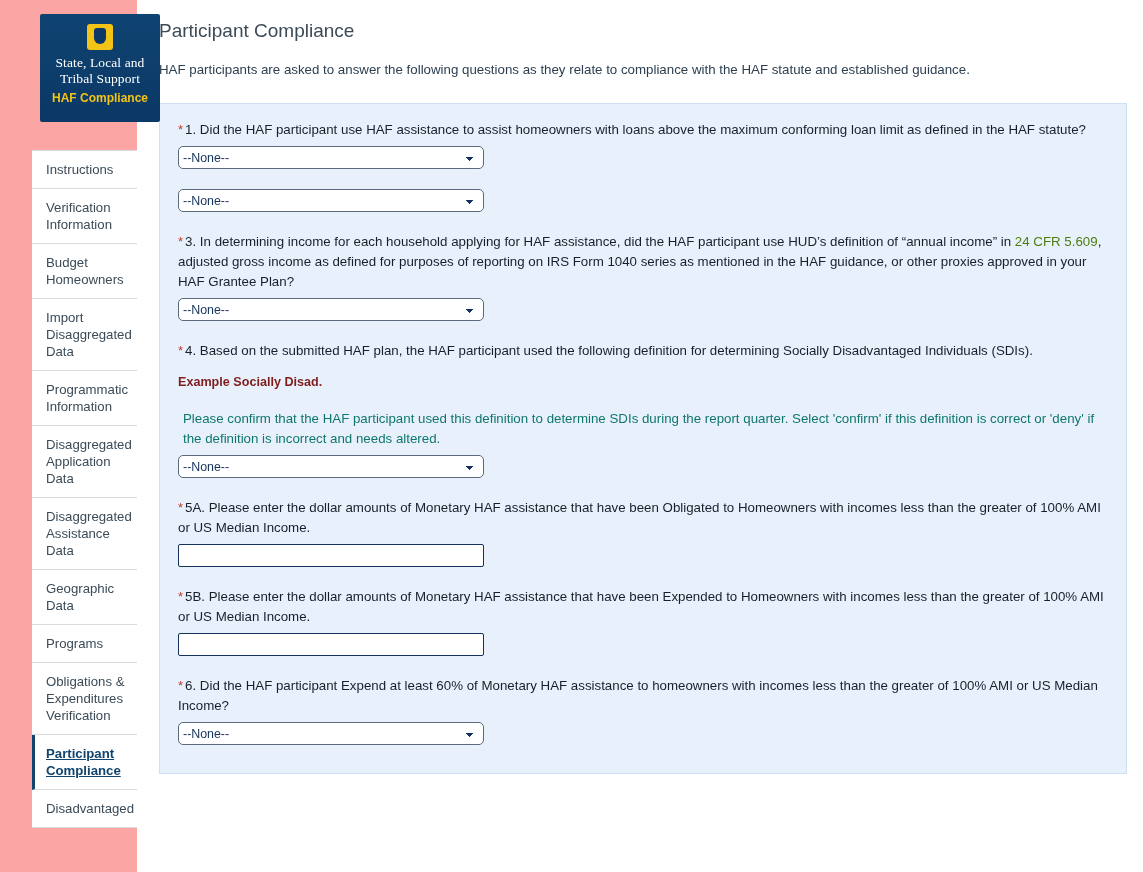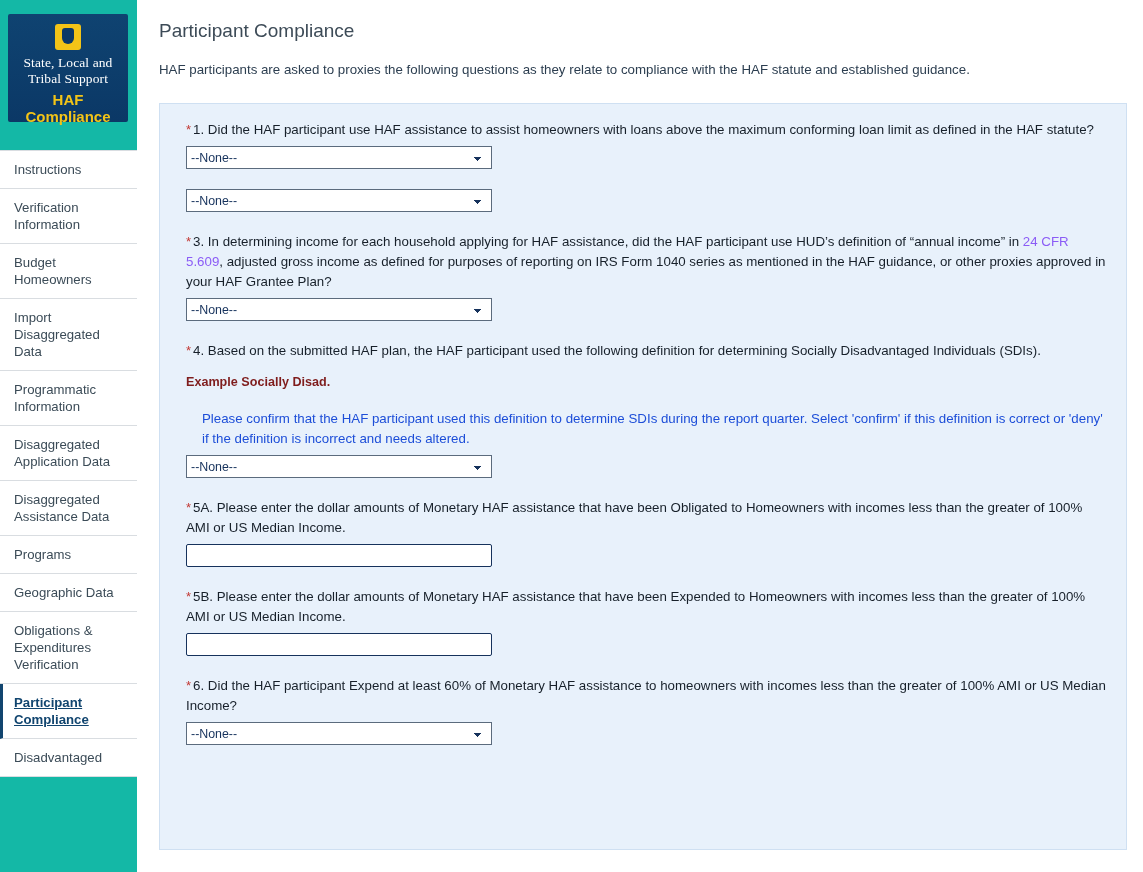--- a/index.html
+++ b/index.html
@@ -15,22 +15,23 @@
   .app {
     display: flex;
     width: 1143px;
     height: 872px;
   }
 
   
   .sidebar {
     width: 137px;
     flex: 0 0 137px;
-    background: #14b8a6;
+    background: #fca5a5;
     padding-top: 14px;
+    padding-left: 32px;
   }
   .brand {
     width: 120px;
     margin: 0 0 0 8px;
     background: #0b3d6b;
     background: linear-gradient(180deg, #0f4371 0%, #0b3866 100%);
     border-radius: 2px;
     padding: 8px 8px 10px 8px;
     color: #ffffff;
     text-align: center;
@@ -55,21 +56,21 @@
   }
   .brand-title {
     font-family: "Liberation Serif", serif;
     font-size: 13.5px;
     line-height: 16px;
     letter-spacing: .1px;
   }
   .brand-sub {
     margin-top: 4px;
     color: #f3c417;
-    font-size: 15px;
+    font-size: 12px;
     font-weight: bold;
     font-family: "Liberation Sans", sans-serif;
   }
   .nav {
     margin-top: 28px;
     border-top: 1px solid #d9dde1;
   }
   .nav-item {
     border-bottom: 1px solid #d9dde1;
     padding: 10px 10px 10px 14px;
@@ -101,58 +102,58 @@
   }
   .page-intro {
     font-size: 13.3px;
     color: #2c3e50;
     margin: 0 0 26px 0;
   }
 
   .form-panel {
     background: #e8f1fb;
     border: 1px solid #cfe0f2;
-    padding: 16px 18px 20px 26px;
-    height: 747px;
+    padding: 16px 18px 20px 18px;
+    height: 671px;
     overflow: hidden;
   }
   .q-block { margin-bottom: 20px; }
   .q-text {
     font-size: 13.3px;
     line-height: 20px;
     color: #17202a;
     margin: 0 0 6px 0;
   }
   .req {
     color: #c23934;
     font-size: 13px;
     margin-right: 2px;
   }
-  .q-link { color: #8b5cf6; text-decoration: none; }
+  .q-link { color: #4d7c0f; text-decoration: none; }
   .q-strong {
     font-size: 12.6px;
     font-weight: bold;
     color: #7f1d1d;
     margin: 14px 0 20px 0;
   }
   .q-note {
     font-size: 13.3px;
     line-height: 20px;
-    color: #1d4ed8;
-    margin: 0 0 6px 16px;
+    color: #0f766e;
+    margin: 0 0 6px 5px;
   }
 
   select.picklist {
     width: 306px;
     height: 23px;
     font-size: 12.4px;
     font-family: "Liberation Sans", sans-serif;
     color: #16325c;
     border: 1px solid #5b6b7d;
-    border-radius: 0;
+    border-radius: 5px;
     background: #ffffff;
     padding: 1px 4px;
     -webkit-appearance: none;
     appearance: none;
     background-image:
       linear-gradient(45deg, transparent 50%, #16325c 50%),
       linear-gradient(135deg, #16325c 50%, transparent 50%);
     background-position:
       calc(100% - 13px) calc(50% + 1px),
       calc(100% - 9px) calc(50% + 1px);
@@ -184,31 +185,31 @@
     </div>
 
     <div class="nav">
       <div class="nav-item"><span>Instructions</span></div>
       <div class="nav-item"><span>Verification Information</span></div>
       <div class="nav-item"><span>Budget Homeowners</span></div>
       <div class="nav-item"><span>Import Disaggregated Data</span></div>
       <div class="nav-item"><span>Programmatic Information</span></div>
       <div class="nav-item"><span>Disaggregated Application Data</span></div>
       <div class="nav-item"><span>Disaggregated Assistance Data</span></div>
+      <div class="nav-item"><span>Geographic Data</span></div>
       <div class="nav-item"><span>Programs</span></div>
-      <div class="nav-item"><span>Geographic Data</span></div>
       <div class="nav-item"><span>Obligations &amp; Expenditures Verification</span></div>
       <div class="nav-item active"><span>Participant Compliance</span></div>
       <div class="nav-item"><span>Disadvantaged</span></div>
     </div>
   </div>
 
   <div class="main">
     <h1 class="page-title">Participant Compliance</h1>
-    <p class="page-intro">HAF participants are asked to proxies the following questions as they relate to compliance with the HAF statute and established guidance.</p>
+    <p class="page-intro">HAF participants are asked to answer the following questions as they relate to compliance with the HAF statute and established guidance.</p>
 
     <div class="form-panel">
 
       <div class="q-block">
         <p class="q-text">
           <span class="req">*</span><span>1. Did the HAF participant use HAF assistance to assist homeowners with loans above the maximum conforming loan limit as defined in the HAF statute?</span>
         </p>
         <select class="picklist">
           <option>--None--</option>
         </select>

